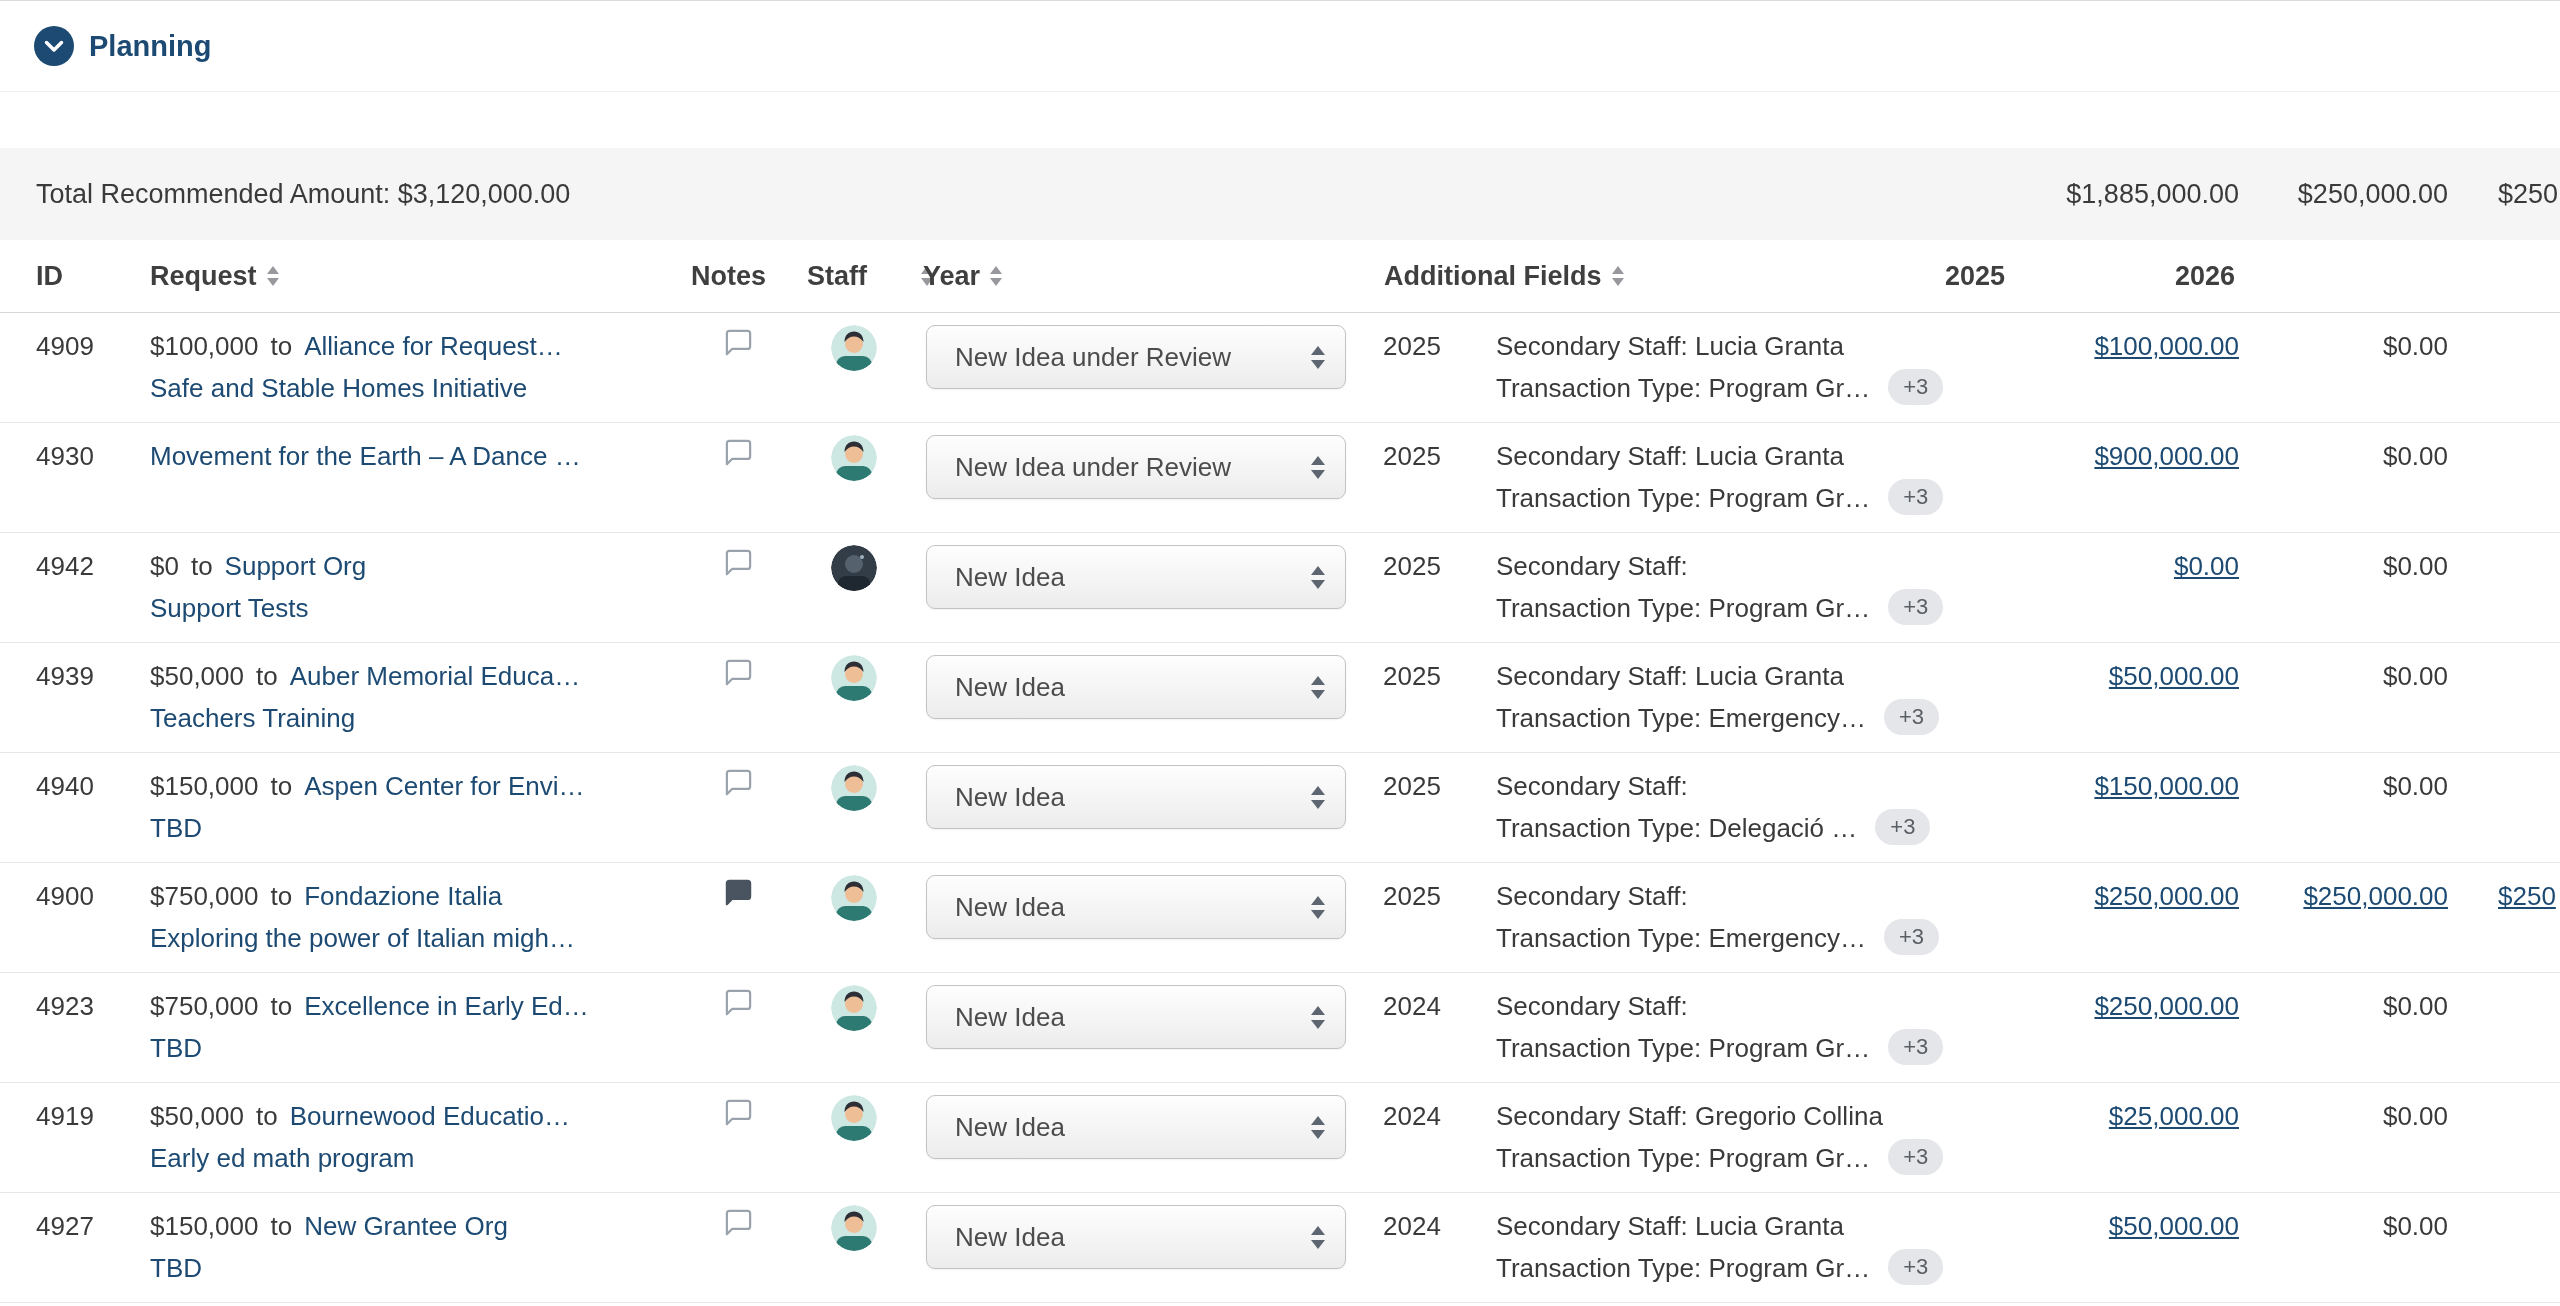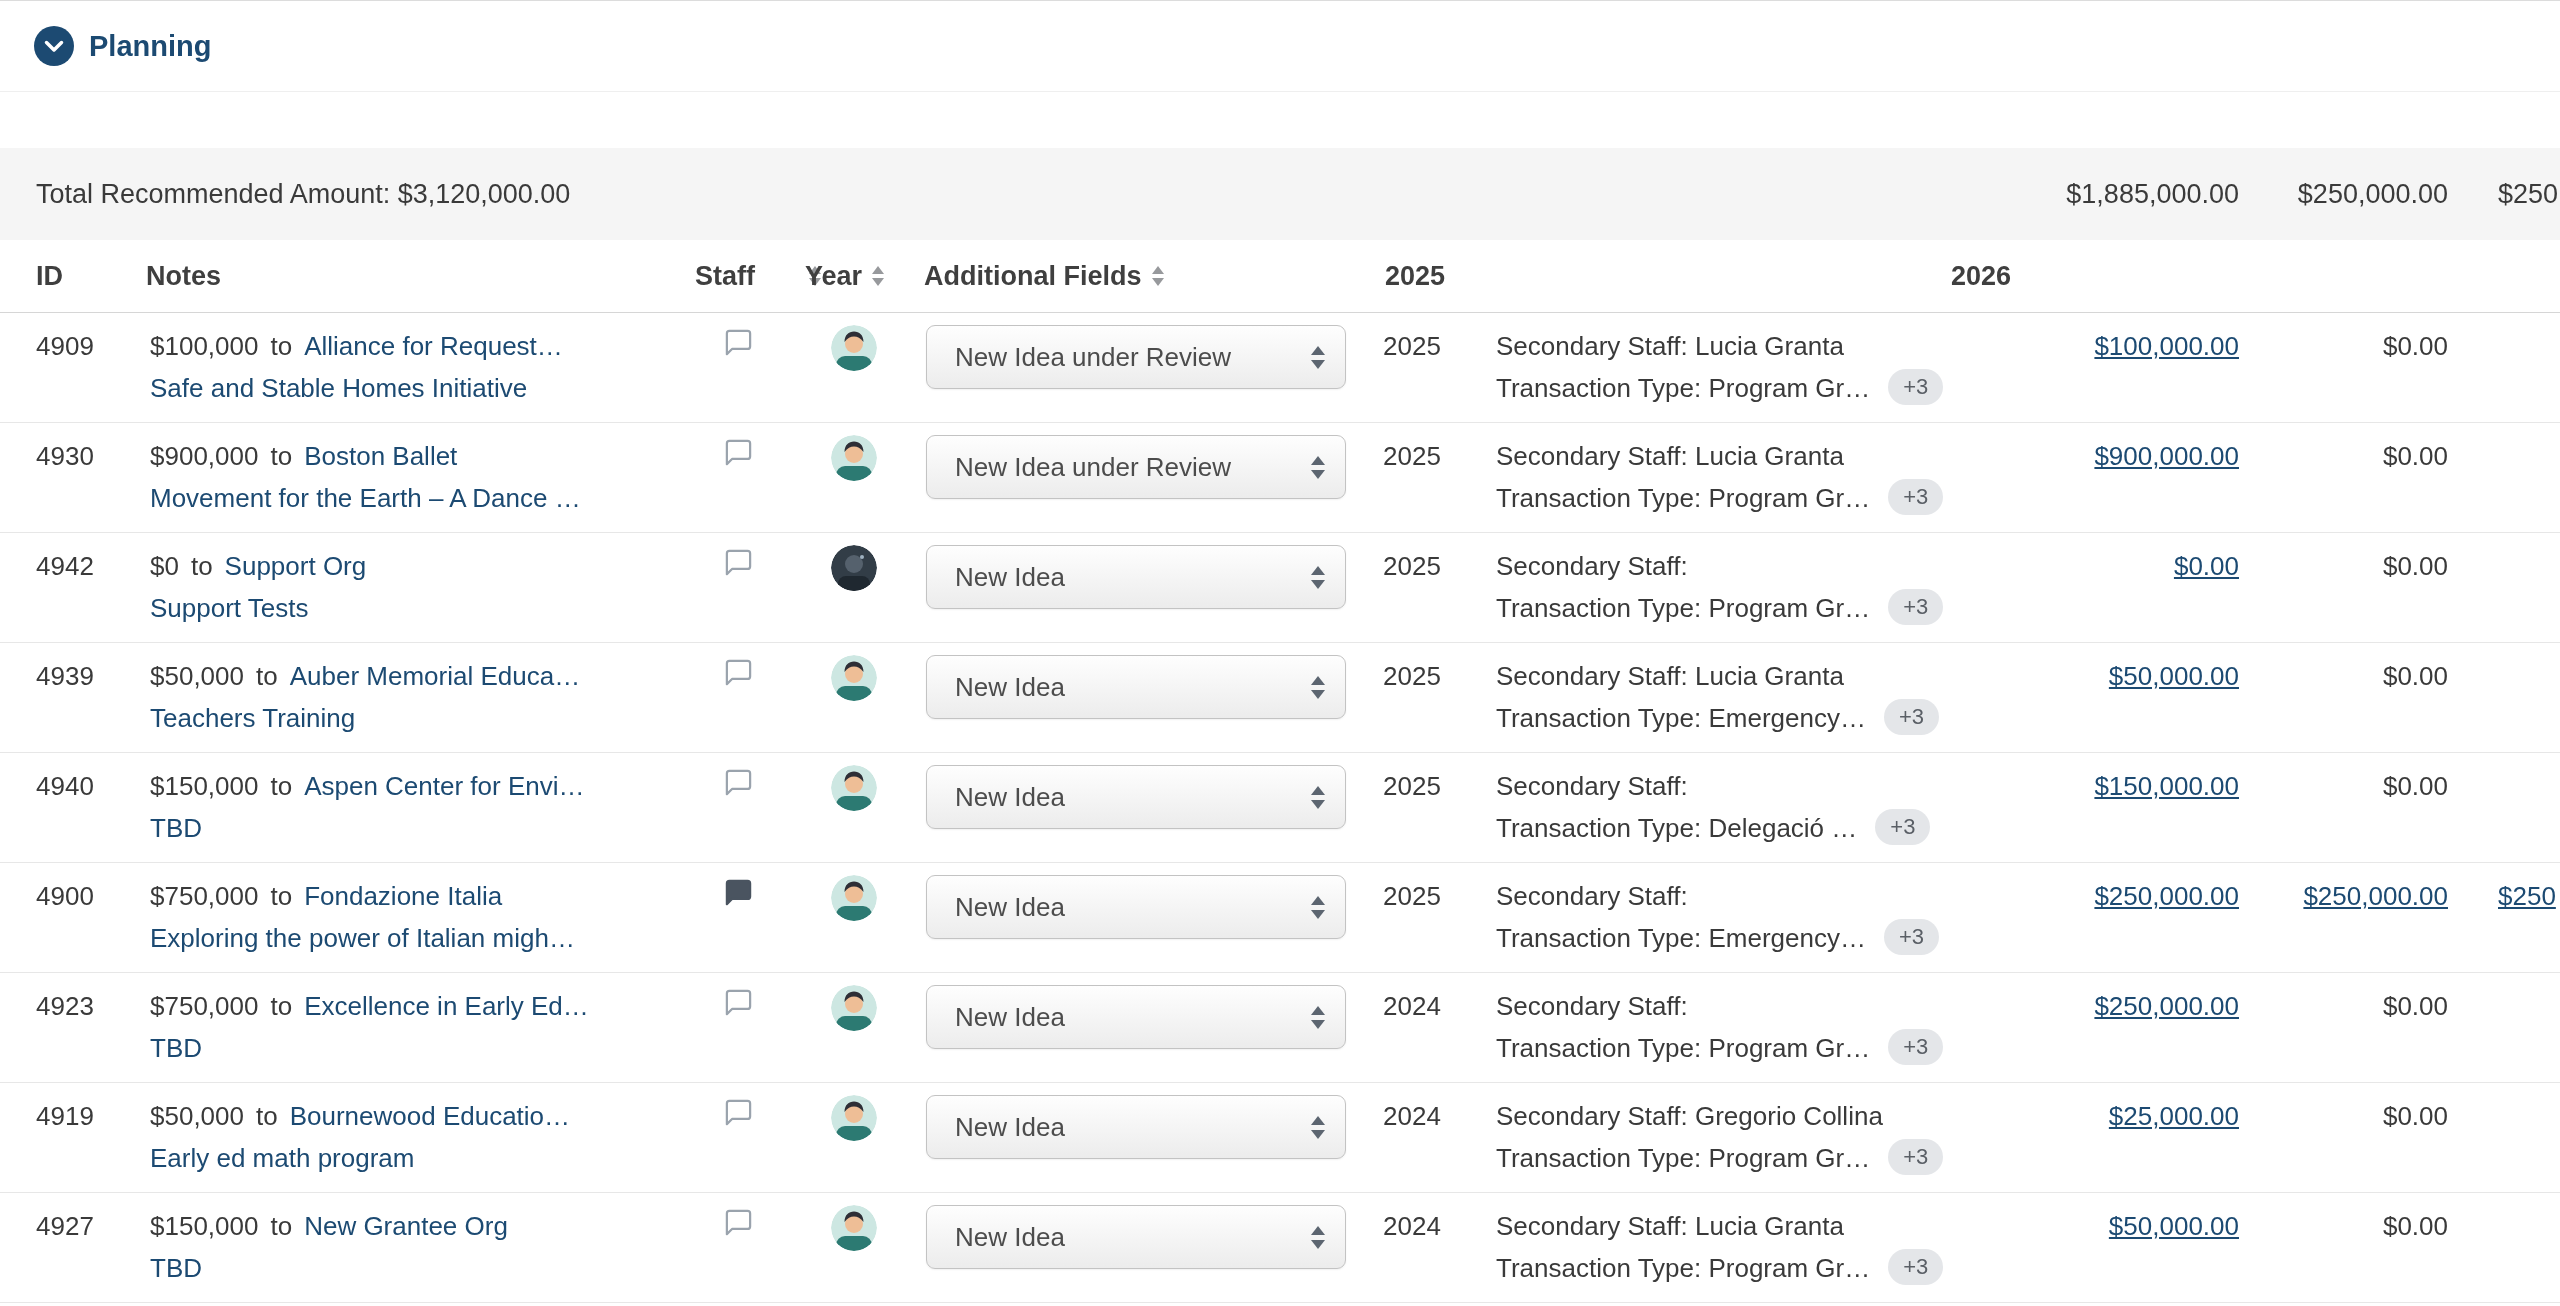--- a/index.html
+++ b/index.html
@@ -129,20 +129,27 @@
   </div>
   <div class="band-amt a25">$1,885,000.00</div>
   <div class="band-amt a26">$250,000.00</div>
   <div class="band-amt aex">$250</div>
 </div>
 
 <div class="thead">
   <div class="h h-id">
       <span class="lbl">ID</span>
     </div>
+  <div class="h h-req">
+      <span class="lbl">Request</span>
+      <span class="sort">
+        <i class="tri-u"></i>
+        <i class="tri-d"></i>
+      </span>
+    </div>
   <div class="h h-notes">
       <span class="lbl">Notes</span>
     </div>
   <div class="h h-staff">
       <span class="lbl">Staff</span>
       <span class="sort">
         <i class="tri-u"></i>
         <i class="tri-d"></i>
       </span>
     </div>
@@ -200,21 +207,20 @@
     <div class="l2 dark"><span>Transaction Type: Program Gr…</span><span class="badge">+3</span></div>
   </div>
   <div class="c c-amt"><a class="amt-lnk">$100,000.00</a></div>
   <div class="c c-amt second"><span class="dark">$0.00</span></div>
   <div class="c c-extra"></div>
 </div>
 
 <div class="row">
   <div class="c c-id">4930</div>
   <div class="c c-req">
-    <div class="l1"><span class="dark">$900,000</span><span class="dark to">to</span><a class="lnk">Boston Ballet</a></div>
     <div class="l2"><a class="lnk">Movement for the Earth – A Dance …</a></div>
   </div>
   <div class="c c-notes"><span class="note-btn"><svg width="31" height="31" viewBox="0 0 24 24" fill="none" stroke="#9aa3ad" stroke-width="1.7" stroke-linejoin="round">
           <use href="#note-shape"></use>
         </svg></span></div>
   <div class="c c-staff">
       <span class="avatar"><svg width="46" height="46" viewBox="0 0 46 46">
           <g clip-path="url(#avclip)">
             <use href="#avatar-person"></use>
           </g>

